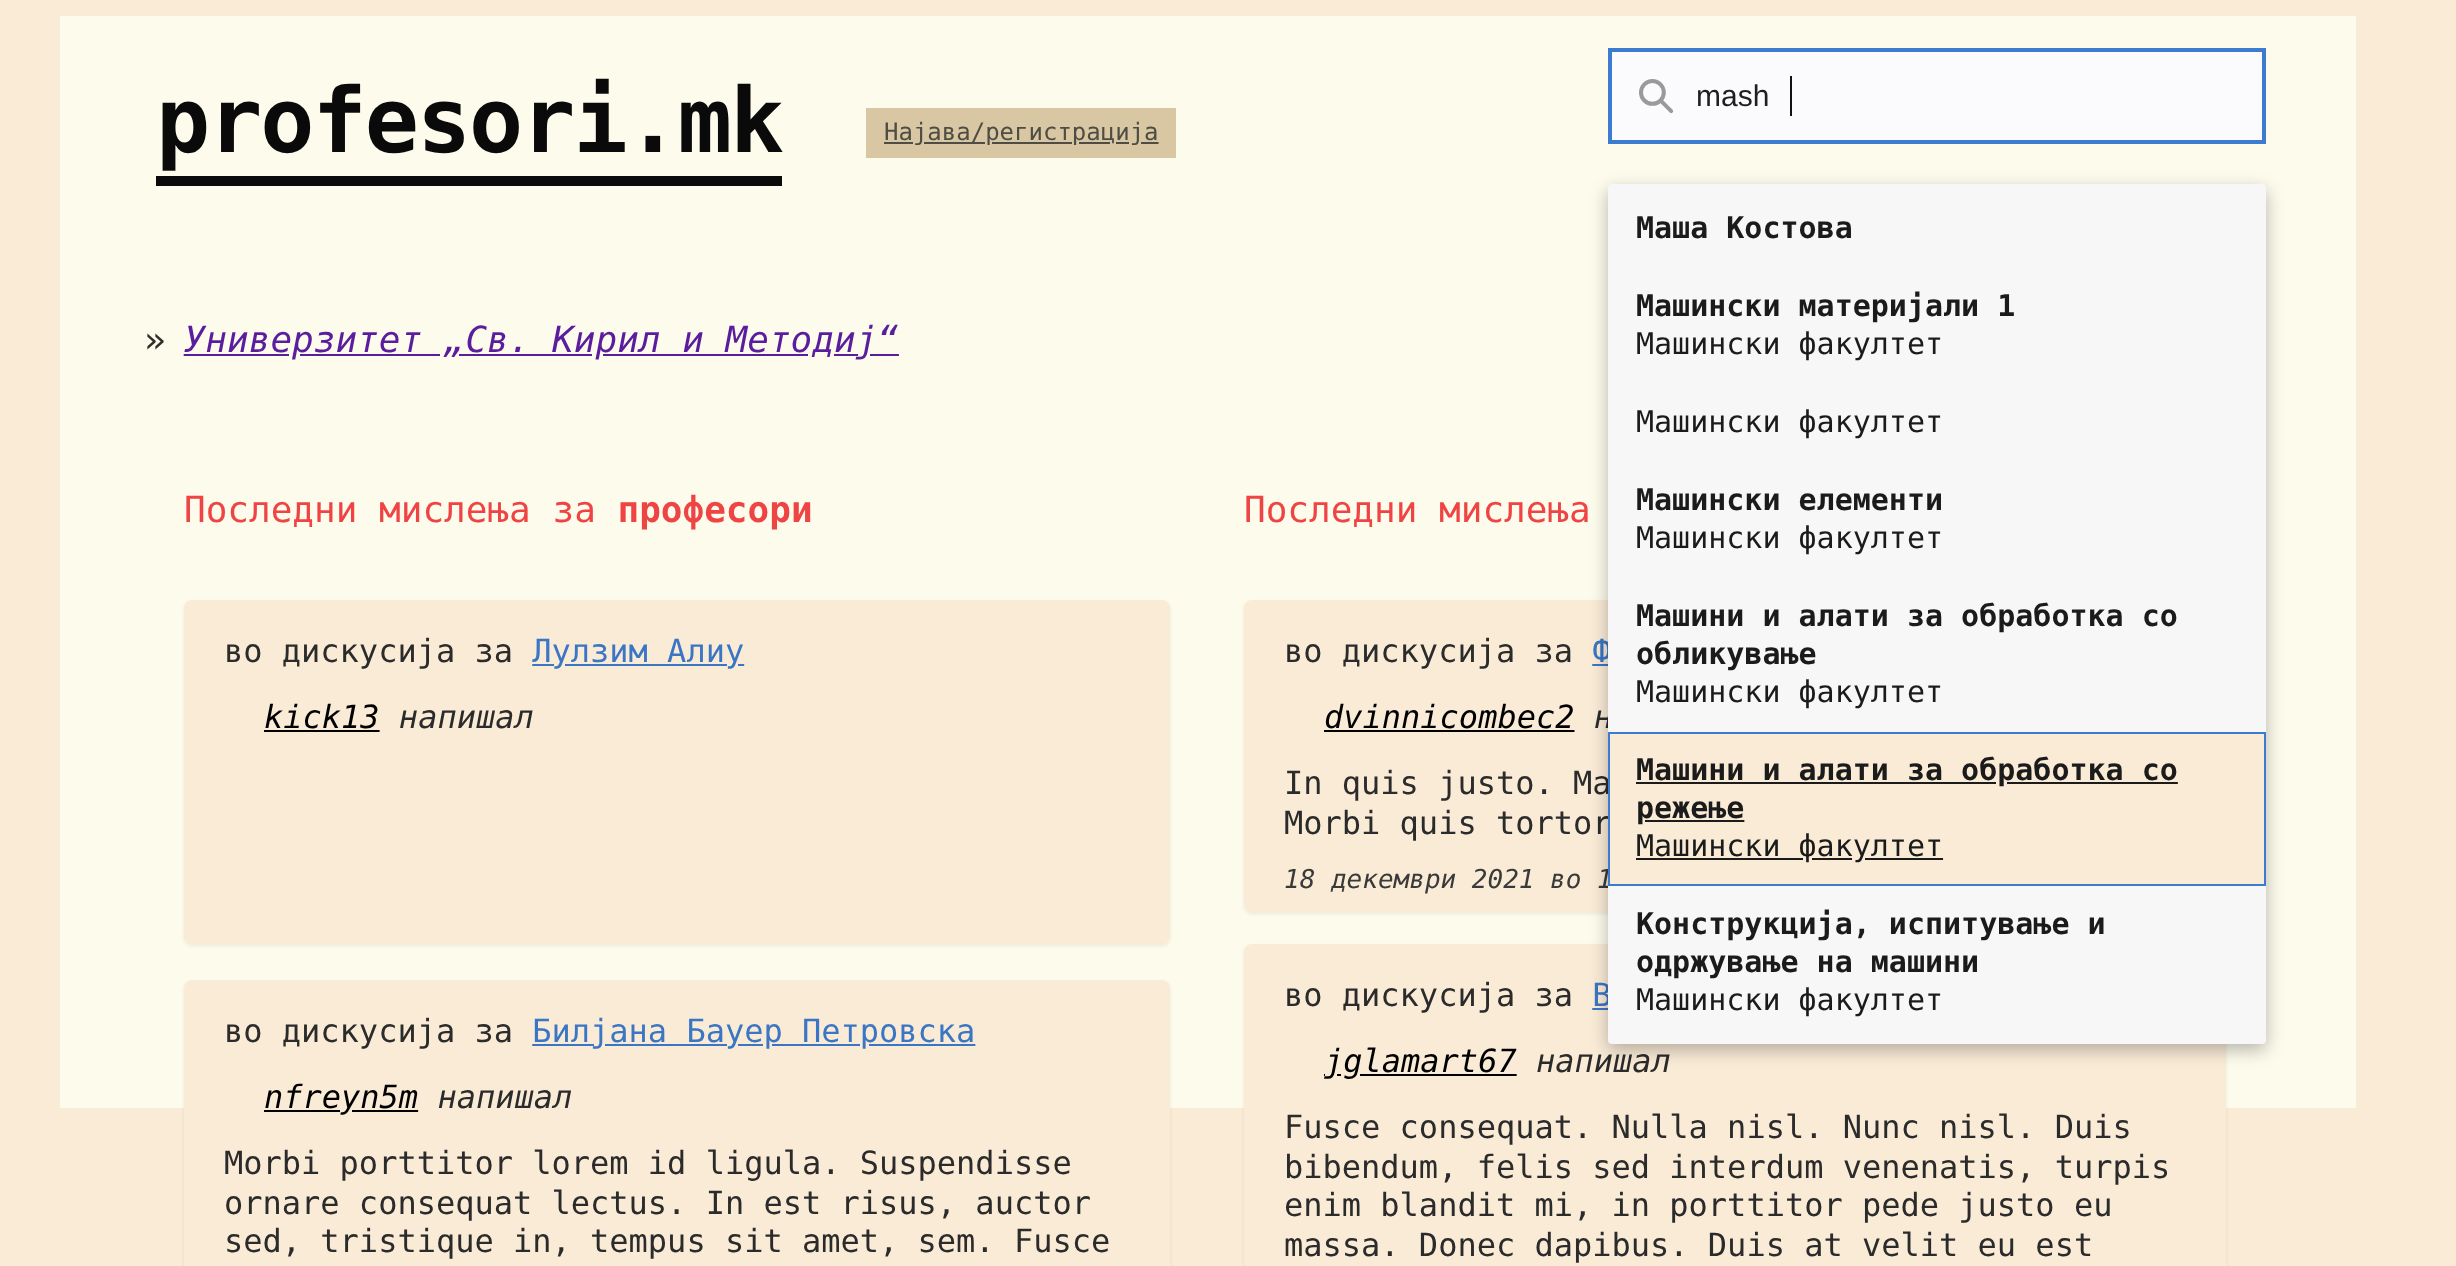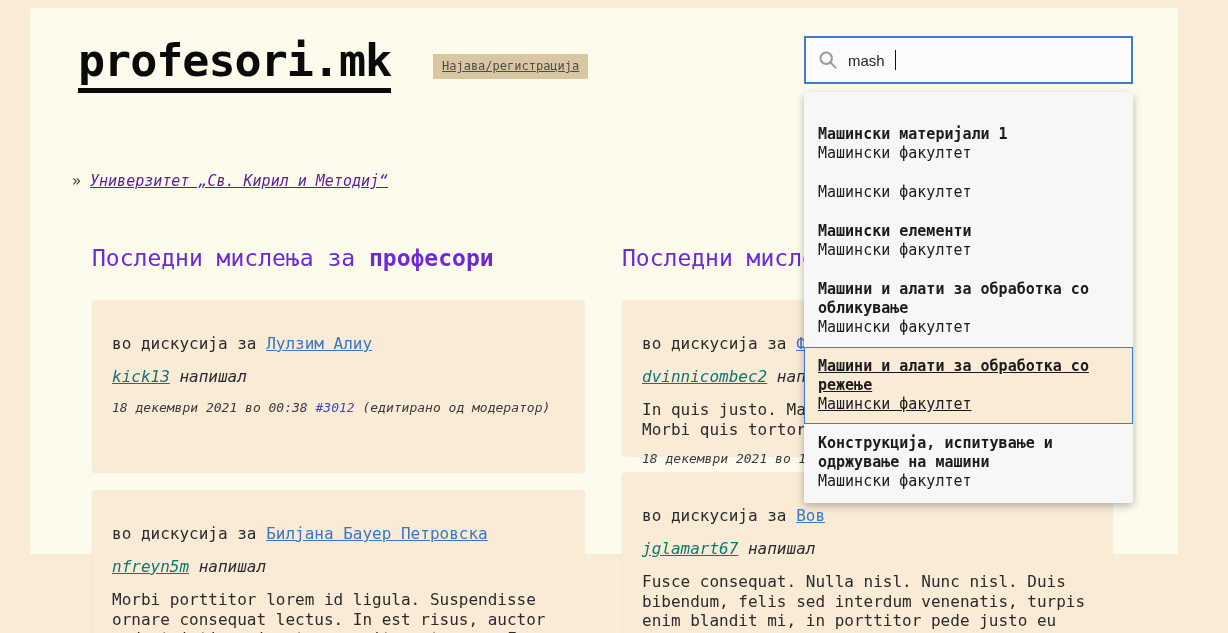--- a/index.html
+++ b/index.html
@@ -24,64 +24,64 @@
     cursor:pointer;
   }
   .login {
     position:absolute; left:403px; top:46px;
     background:#d9c7a3; color:#4d4d43;
     font-size:12px; padding:5px 9px 6px;
     text-decoration:underline; cursor:pointer;
   }
   
   .search-box {
-    position:absolute; left:774px; top:28px; width:329px; height:48px;
+    position:absolute; left:774px; top:16px; width:329px; height:48px;
     background:#fbfbfd; border:2px solid #3b7cd0;
     display:flex; align-items:center; padding:0 12px; gap:10px;
     z-index:30; cursor:text;
   }
   .query { font-family:"Liberation Sans",sans-serif; font-size:15px; color:#1f1f1f; }
   .caret { width:1px; height:20px; background:#111; }
   
   .dropdown {
     position:absolute; left:774px; top:84px; width:329px;
     background:#f7f7f7; border-radius:2px;
     box-shadow:0 3px 9px rgba(0,0,0,.28);
     z-index:20; padding:3px 0 2px;
   }
   .sg-item { padding:10px 14px; font-size:15px; line-height:19px; color:#1b1b1b; cursor:pointer; }
   .sg-title { font-weight:bold; white-space:pre-line; }
   .sg-sub { white-space:pre-line; }
   .sg-item.selected { background:#faebd7; border:1px solid #3b7cd0; padding:9px 13px; }
   .sg-item.selected .sg-title, .sg-item.selected .sg-sub { text-decoration:underline; }
   
-  .breadcrumb { position:absolute; left:42px; top:164px; font-size:15px; color:#2e2e2e; }
+  .breadcrumb { position:absolute; left:42px; top:152px; font-size:18px; color:#2e2e2e; }
   .breadcrumb .crumb-link {
     color:#5a1d9e; font-style:italic; text-decoration:underline;
     margin-left:9px; cursor:pointer;
   }
   
-  .col-heading { position:absolute; top:237px; font-size:23px; color:#6d28d9; font-weight:normal; }
+  .col-heading { position:absolute; top:237px; font-size:18px; color:#ef4444; font-weight:normal; }
   .col-heading.left  { left:62px; }
   .col-heading.right { left:592px; }
   .col-heading b { font-weight:bold; }
   
   .card {
     position:absolute; background:#faebd7; border-radius:4px;
     padding:16px 20px; font-size:16px; color:#2b2b2b;
     box-shadow:0 1px 2px rgba(0,0,0,.07);
   }
   .card-l1 { left:62px;  top:292px; width:493px; height:172px; }
   .card-l2 { left:62px;  top:482px; width:493px; height:240px; }
   .card-r1 { left:592px; top:292px; width:491px; height:156px; }
   .card-r2 { left:592px; top:464px; width:491px; height:240px; }
-  .meta { margin:18px 0 14px; }
+  .meta { margin:0 0 14px; }
   .disc-link { color:#3a76c4; text-decoration:underline; cursor:pointer; }
   .author-line { margin:0 0 14px; font-style:italic; }
-  .author-link { color:#0f766e; text-decoration:underline; font-style:italic; cursor:pointer; }
+  .author-link { color:#000000; text-decoration:underline; font-style:italic; cursor:pointer;margin-left:20px; }
   .body-text { white-space:pre-line; line-height:19.5px; margin:0 0 12px; }
   .post-footer { font-size:13px; font-style:italic; color:#3a3a3a; }
   .permalink { color:#4343cc; text-decoration:none; cursor:pointer; }
   .icon-svg { flex:0 0 auto; display:block; }
 </style>
 </head>
 <body>
 
 <div class="page">
   <div class="content">
@@ -94,20 +94,21 @@
       <svg class="icon-svg" width="20" height="20" viewBox="0 0 20 20">
         <circle cx="8.2" cy="8.2" r="5.7" fill="none" stroke="#9a9a9a" stroke-width="2"></circle>
         <line x1="12.6" y1="12.6" x2="17.6" y2="17.6" stroke="#9a9a9a" stroke-width="2" stroke-linecap="round"></line>
       </svg>
       <span class="query">mash</span>
       <span class="caret"></span>
     </div>
 
     <div class="dropdown">
       <div class="sg-item">
+        <div class="sg-title">Маша Костова</div>
       </div>
       <div class="sg-item">
         <div class="sg-title">Машински материјали 1</div>
         <div class="sg-sub">Машински факултет</div>
       </div>
       <div class="sg-item">
         <div class="sg-sub">Машински факултет</div>
       </div>
       <div class="sg-item">
         <div class="sg-title">Машински елементи</div>
@@ -134,21 +135,20 @@
       <span>»</span><a class="crumb-link">Универзитет „Св. Кирил и Методиј“</a>
     </div>
 
     <h2 class="col-heading left"><span>Последни мислења за </span><b>професори</b></h2>
 
     <h2 class="col-heading right"><span>Последни мислења за </span><b></b></h2>
 
     <div class="card card-l1">
       <div class="meta"><span>во дискусија за </span><a class="disc-link">Лулзим Алиу</a></div>
       <div class="author-line"><a class="author-link">kick13</a><span> напишал</span></div>
-      <div class="post-footer"><span>18 декември 2021 во 00:38 </span><a class="permalink">#3012</a><span> (едитирано од модератор)</span></div>
     </div>
 
     <div class="card card-l2">
       <div class="meta"><span>во дискусија за </span><a class="disc-link">Билјана Бауер Петровска</a></div>
       <div class="author-line"><a class="author-link">nfreyn5m</a><span> напишал</span></div>
       <div class="body-text">Morbi porttitor lorem id ligula. Suspendisse
 ornare consequat lectus. In est risus, auctor
 sed, tristique in, tempus sit amet, sem. Fusce
 consequat. Nulla nisl. Nunc nisl. Duis</div>
     </div>

